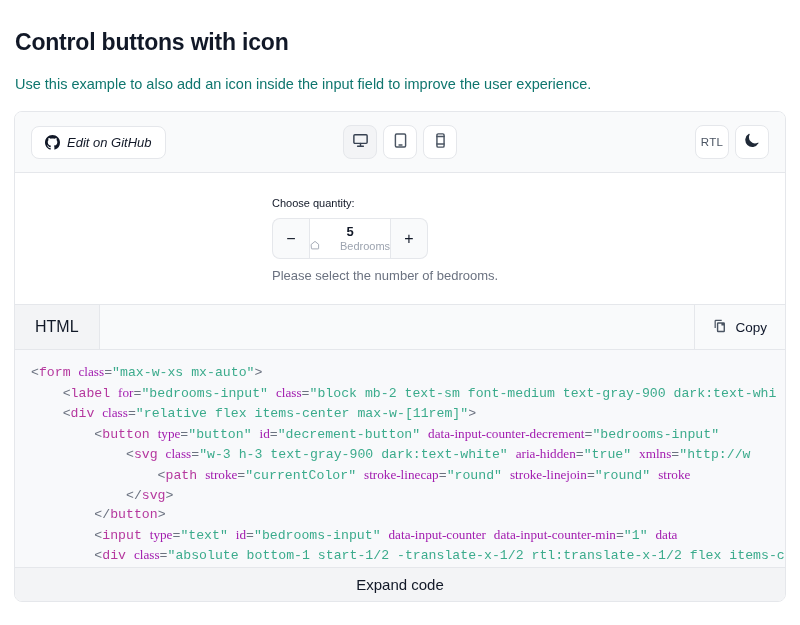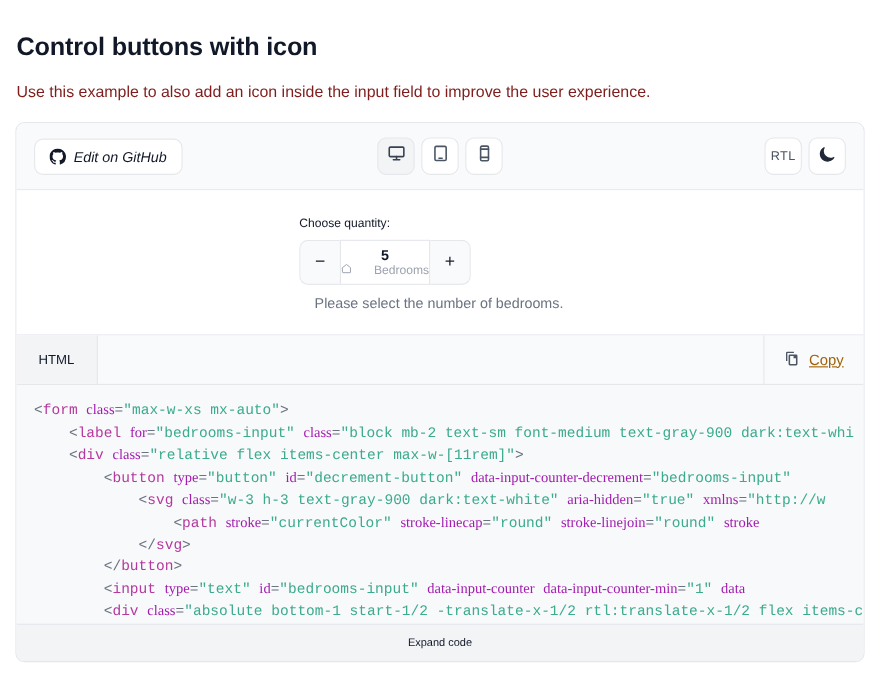--- a/index.html
+++ b/index.html
@@ -13,21 +13,21 @@
   .page { width: 800px; height: 625px; position: relative; overflow: hidden; background:#fff;padding-left:44px; }
 
   
   .heading {
     position: absolute; left: 15px; top: 14px;
     font-size: 23px; font-weight: bold; color: #111827;
     letter-spacing: -0.2px;
   }
   .subheading {
     position: absolute; left: 15px; top: 61px;
-    font-size: 14.5px; color: #7f1d1d;
+    font-size: 14.5px; color: #0f766e;
   }
 
   
   .card {
     position: absolute; left: 14px; top: 111px;
     width: 772px; height: 491px;
     border: 1px solid #e5e7eb;
     border-radius: 8px;
     background: #ffffff;
     overflow: hidden;
@@ -143,48 +143,47 @@
   }
   .step-value {
     font-size: 13px; font-weight: bold; color: #111827; line-height: 1.05;
   }
   .step-sub {
     display: flex; align-items: center; gap: 20px;
     font-size: 11px; color: #9ca3af; line-height: 1.2;
     margin-top: 1px;
   }
   .demo-help {
-    margin-top: 9px; margin-left: 16px;
+    margin-top: 9px; margin-left: 2px;
     font-size: 13px; color: #6b7280;
   }
 
   
   .tabsbar {
     position: relative;
     height: 45px;
     background: #f9fafb;
     border-bottom: 1px solid #e5e7eb;
     display: flex; align-items: stretch;
   }
   .tab {
     display: flex; align-items: center;
     padding: 0 20px;
-    font-size: 12px; color: #111827;
+    font-size: 16px; color: #111827;
     background: #f3f4f6;
     border-right: 1px solid #e5e7eb;
     cursor: pointer;
   }
   .tabs-spacer { flex: 1; }
   .copy-btn {
     display: flex; align-items: center; gap: 8px;
     padding: 0 18px;
     border-left: 1px solid #e5e7eb;
-    font-size: 13.5px; color: #a16207;
-    cursor: pointer;
-    text-decoration: underline;
+    font-size: 13.5px; color: #0f172a;
+    cursor: pointer;
   }
 
   
   .code {
     position: relative;
     height: 218px;
     background: #f8f9fb;
     overflow: hidden;
     padding: 12px 0 0 16px;
     font-family: "Liberation Mono", "DejaVu Sans Mono", monospace;
@@ -199,21 +198,21 @@
   .t-str  { color: #3bab8c; }
   .t-pun  { color: #6b7280; }
 
   
   .expand {
     position: absolute; left: 0; right: 0; bottom: 0;
     height: 34px;
     background: #f3f4f6;
     border-top: 1px solid #e5e7eb;
     display: flex; align-items: center; justify-content: center;
-    font-size: 10px; font-weight: 500; color: #111827;
+    font-size: 15px; font-weight: 500; color: #111827;
     cursor: pointer;
   }
 </style>
 </head>
 <body>
 
 <div class="page">
 
   <h1 class="heading">Control buttons with icon</h1>
   <p class="subheading">Use this example to also add an icon inside the input field to improve the user experience.</p>

